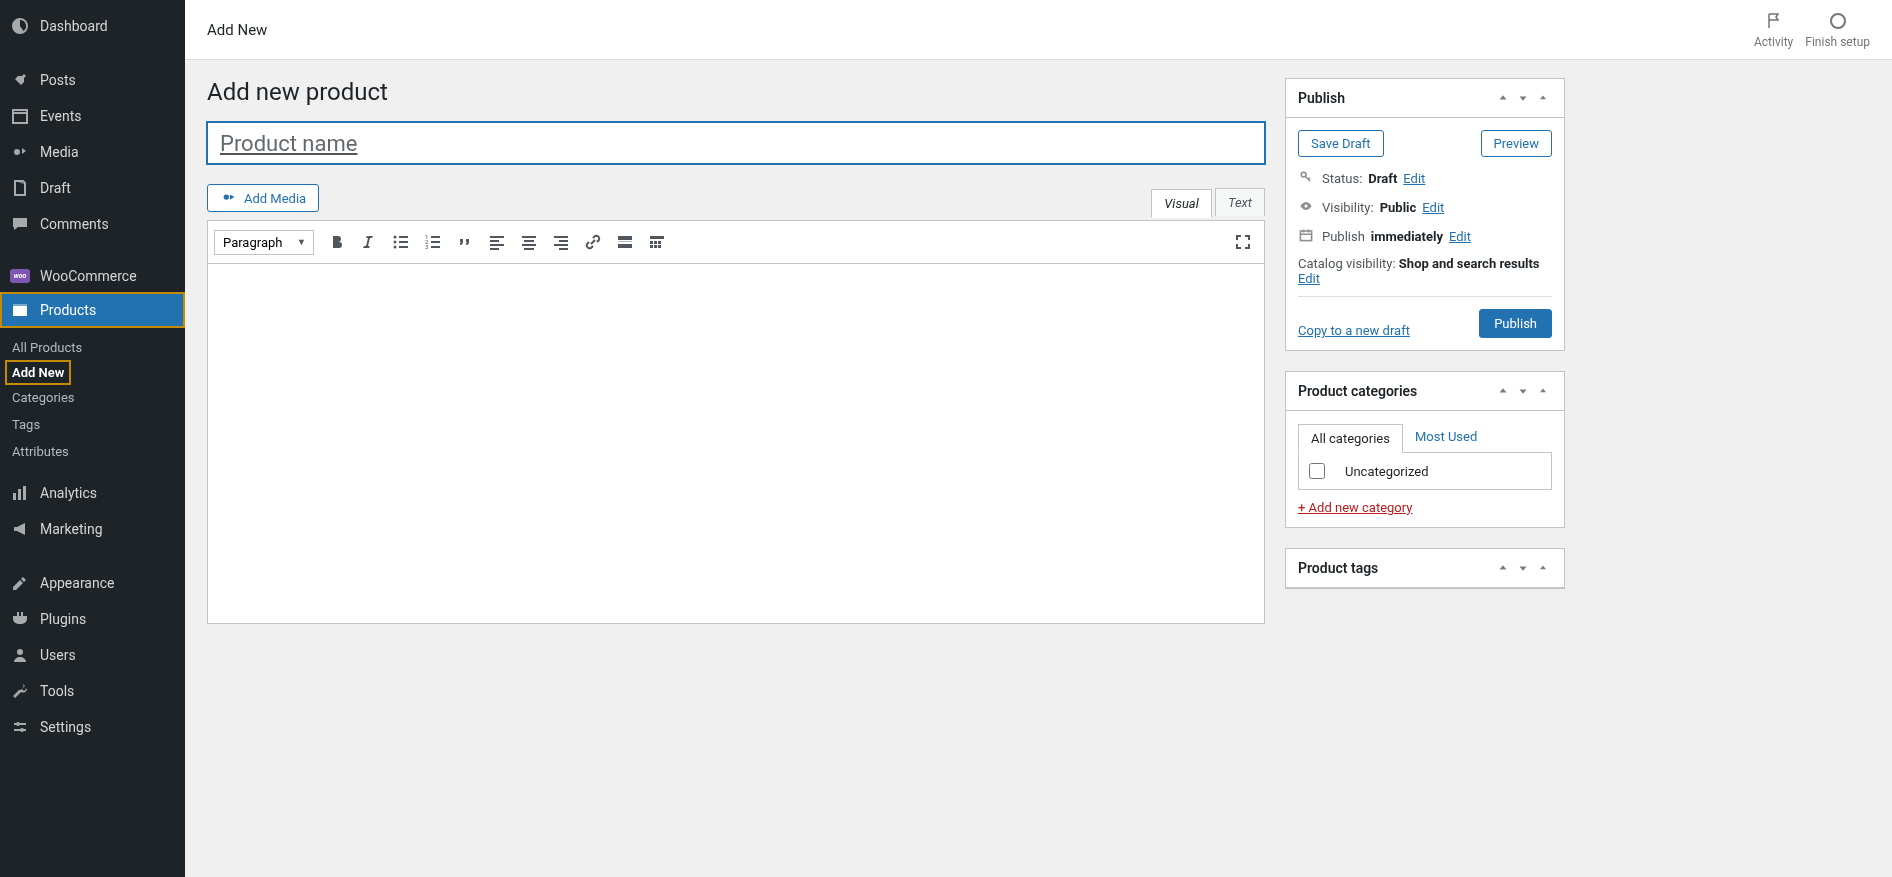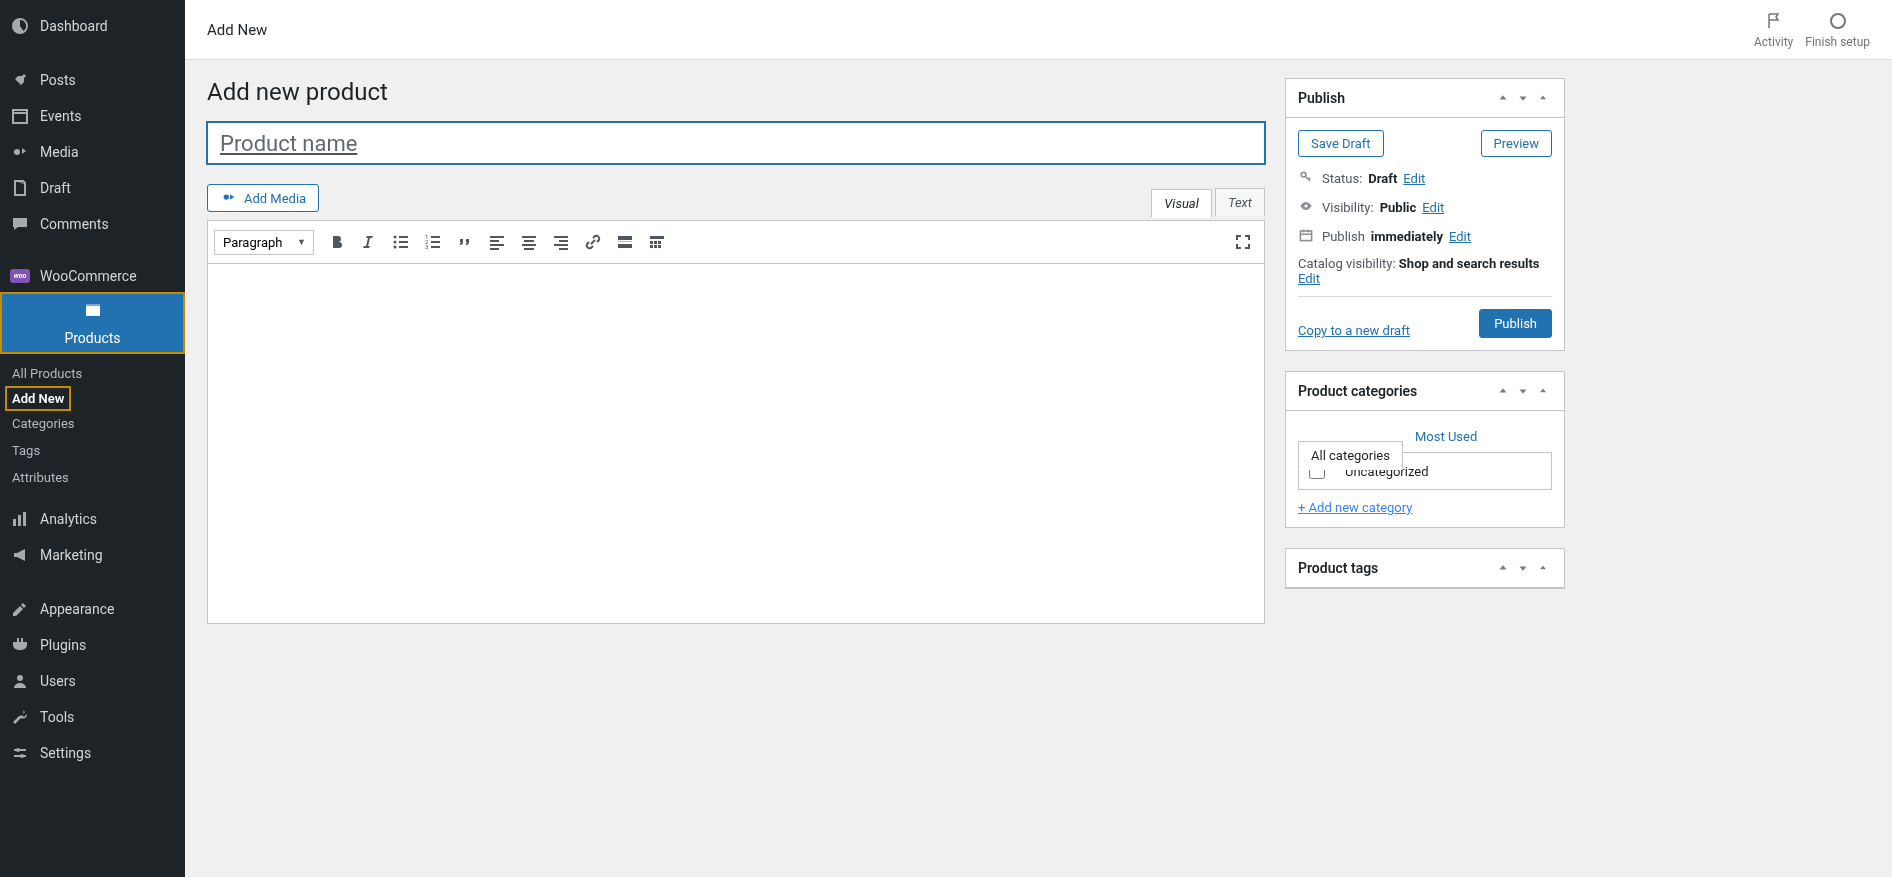--- a/index.html
+++ b/index.html
@@ -3,21 +3,21 @@
 <meta charset="utf-8">
 <style>
 * { margin: 0; padding: 0; box-sizing: border-box; font-family: -apple-system, BlinkMacSystemFont, "Segoe UI", Roboto, sans-serif; }
 body { background: #f0f0f1; color: #1d2327; font-size: 13px; width: 1892px; height: 877px; overflow: hidden; display: flex; }
 a { color: #2271b1; text-decoration: underline; cursor: pointer; }
 
 
 .sidebar { width: 185px; background: #1d2327; color: #eee; height: 100%; flex-shrink: 0; padding-top: 8px; }
 .menu-item { display: flex; align-items: center; gap: 10px; padding: 8px 10px; color: #d5d5d5; font-size: 14px; cursor: pointer; position: relative; }
 .menu-item .icon { width: 20px; height: 20px; color: #a7aaad; display: flex; align-items: center; justify-content: center; font-style: italic; }
-.menu-item.active { background: #2271b1; color: #fff; flex-direction: column; }
+.menu-item.active { background: #2271b1; color: #fff; }
 .menu-item.active .icon { color: #fff; }
 .menu-item.active::after { content: ''; position: absolute; right: -8px; top: 50%; transform: translateY(-50%); border: 8px solid transparent; border-right-color: #f0f0f1; }
 .menu-item.highlighted { outline: 2px solid #c48a00; outline-offset: -2px; }
 .menu-spacer { height: 18px; }
 .submenu { background: #1d2327; padding: 6px 0 10px; }
 .submenu-item { padding: 6px 12px; color: #b4b9be; font-size: 13px; cursor: pointer; }
 .submenu-item.current { color: #fff; font-weight: 600; }
 .submenu-item.highlighted { outline: 2px solid #c48a00; outline-offset: -1px; display: inline-block; margin-left: 6px; padding: 4px 6px; }
 
 
@@ -65,26 +65,26 @@
 .mb-row { display: flex; align-items: center; gap: 6px; margin-bottom: 10px; color: #50575e; font-size: 13px; }
 .mb-row .icon { width: 18px; color: #8c8f94; }
 .mb-row strong { color: #1d2327; }
 .btn-outline { border: 1px solid #2271b1; color: #2271b1; background: #fff; padding: 5px 12px; font-size: 13px; cursor: pointer; border-radius: 3px; }
 .btn-primary { background: #2271b1; color: #fff; border: 1px solid #2271b1; padding: 6px 14px; font-size: 13px; cursor: pointer; border-radius: 3px; }
 .pub-actions { display: flex; justify-content: space-between; margin-bottom: 12px; }
 .pub-footer { border-top: 1px solid #dcdcde; padding-top: 12px; text-align: right; display: flex; justify-content: space-between; align-items: flex-end; }
 
 .cat-tabs { display: flex; gap: 0; margin-bottom: 0; }
 .cat-tab { border: 1px solid #c3c4c7; padding: 6px 12px; font-size: 13px; cursor: pointer; }
-.cat-tab.active { border-bottom: 1px solid #fff; background: #fff; position: relative; top: 18px; }
+.cat-tab.active { border-bottom: 1px solid #fff; background: #fff; position: relative; top: 1px; }
 .cat-tab:not(.active) { border: none; color: #2271b1; }
 .cat-list { border: 1px solid #c3c4c7; padding: 10px; }
 .cat-item { display: flex; align-items: center; gap: 20px; font-size: 13px; }
 .cat-item input { width: 16px; height: 16px; }
-.add-cat-link { display: inline-block; margin-top: 10px; color: #3b82f6; font-size: 13px; }
+.add-cat-link { display: inline-block; margin-top: 10px; color: #b91c1c; font-size: 13px; }
 </style>
 </head>
 <body>
 
 <div class="sidebar">
   <div class="menu-item">
     <span class="icon">
         <svg viewBox="0 0 20 20" fill="currentColor">
           <path d="M10 2a8 8 0 100 16 8 8 0 000-16zm0 2a6 6 0 013.5 10.9L10 10V4z"></path>
         </svg>

